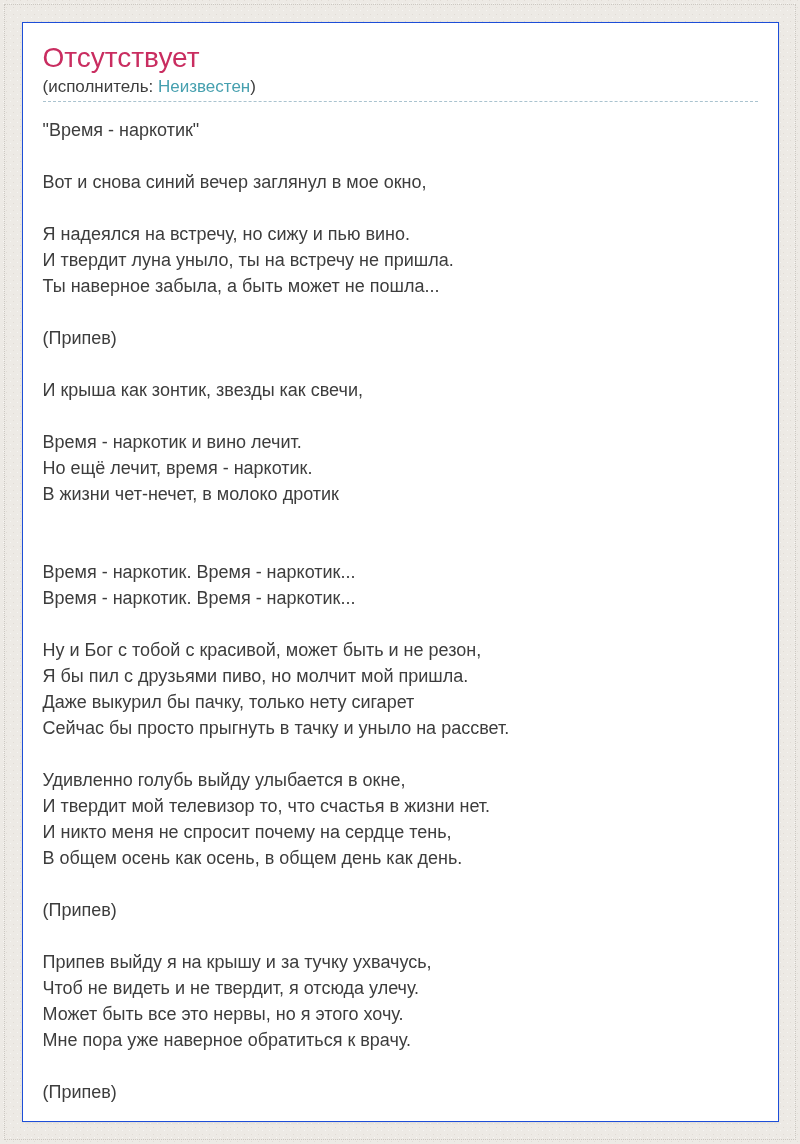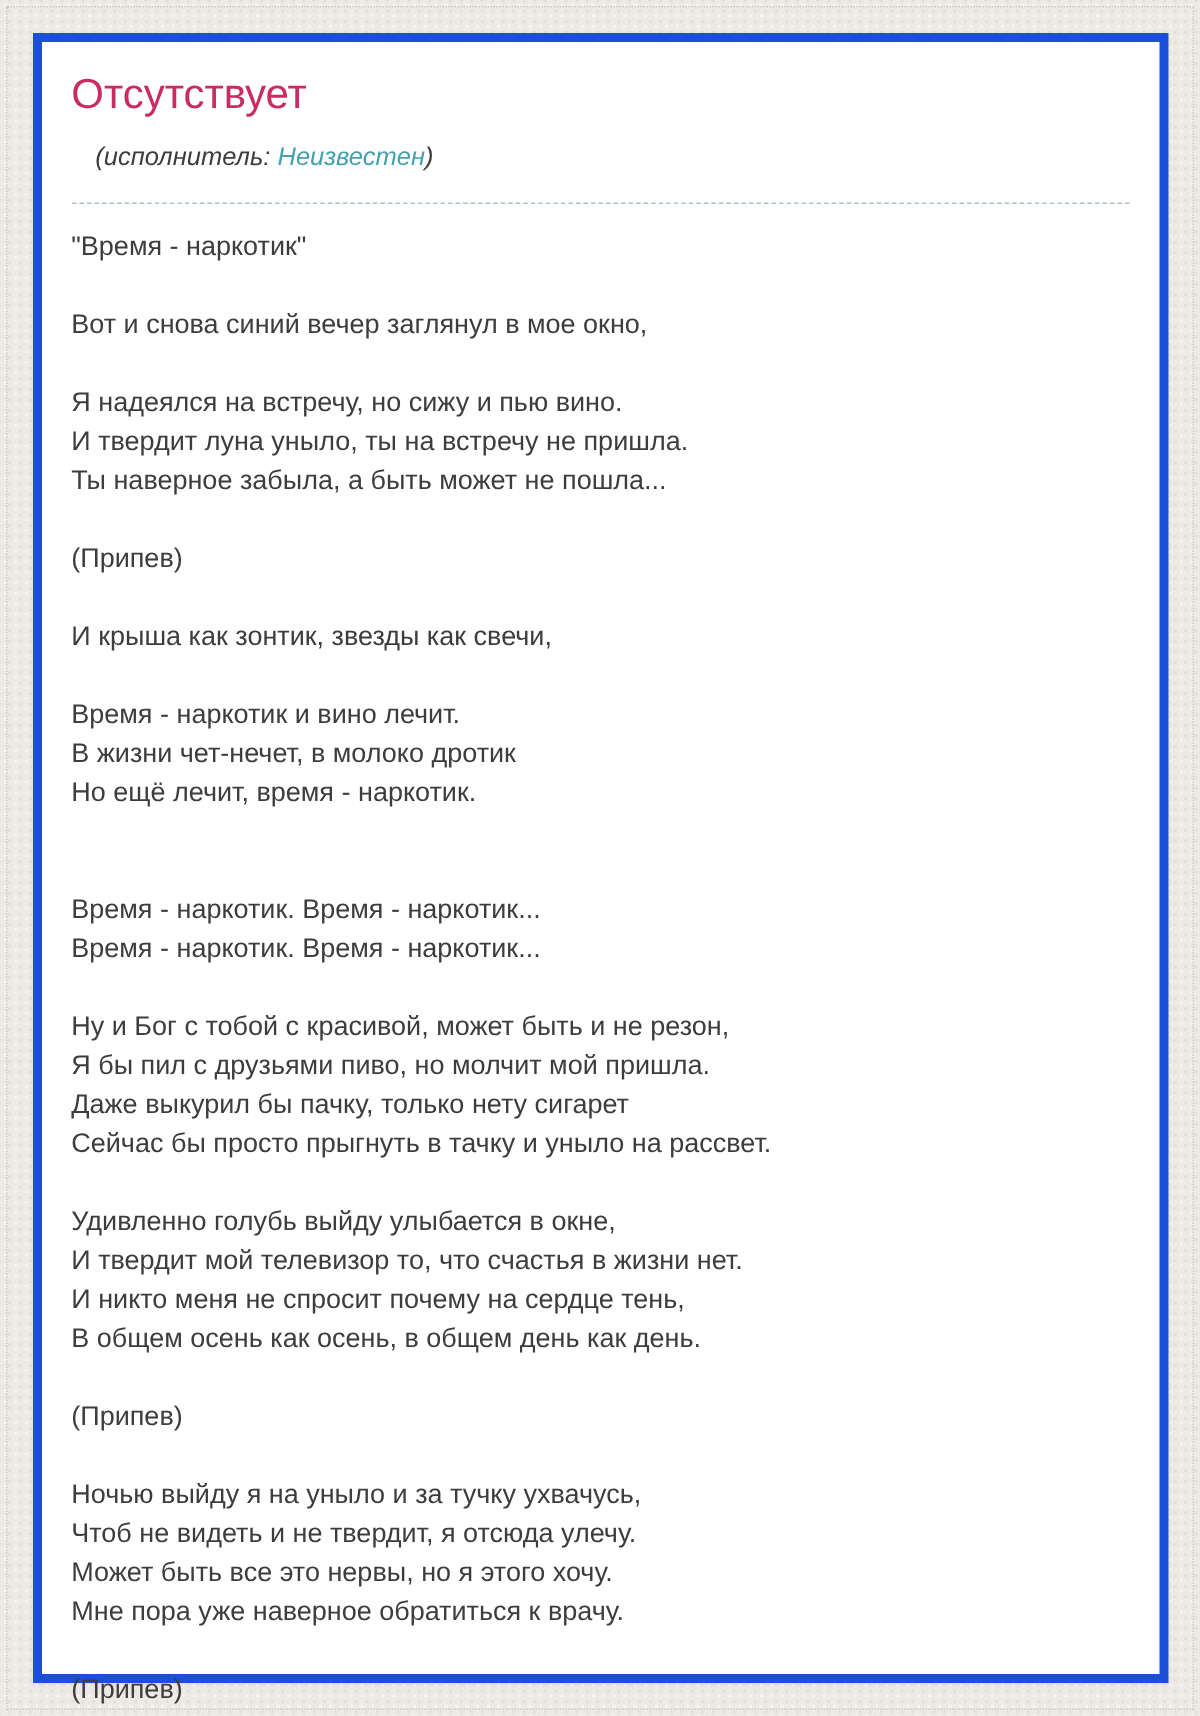--- a/index.html
+++ b/index.html
@@ -23,40 +23,39 @@
     top: 4px; left: 4px; right: 4px; bottom: 4px;
     border: 1px dotted #ccc8c2;
     pointer-events: none;
   }
   .card {
     box-sizing: border-box;
     width: 757px;
     height: 1100px;
     margin: 22px auto 0 auto;
     background: var(--card-background, #ffffff);
-    border: 6px solid #1d4ed8;
+    border: 1px solid #1d4ed8;
     box-shadow: 0 1px 3px rgba(0,0,0,0.07);
     padding: 18px 20px;
   }
   .header {
     border-bottom: 1px dashed var(--divider-dashed, #aac3cf);
     padding-bottom: 4px;
   }
   .track-title {
     margin: 2px 0 3px 0;
     font-size: 28px;
     font-weight: normal;
     color: var(--title, #c92d60);
     line-height: 1.1;
   }
   .artist-line {
-    margin: 16px;
+    margin: 0;
     font-size: 17px;
     color: var(--body-text, #3d3d3d);
-    font-style: italic;
   }
   .artist-link {
     color: var(--artist-link, #46a0af);
     text-decoration: none;
     cursor: pointer;
   }
   .lyrics {
     margin-top: 15px;
     font-size: 18px;
     line-height: 26px;
@@ -85,39 +84,39 @@
     <div class="ln"></div>
     <div class="ln">Я надеялся на встречу, но сижу и пью вино.</div>
     <div class="ln">И твердит луна уныло, ты на встречу не пришла.</div>
     <div class="ln">Ты наверное забыла, а быть может не пошла...</div>
     <div class="ln"></div>
     <div class="ln">(Припев)</div>
     <div class="ln"></div>
     <div class="ln">И крыша как зонтик, звезды как свечи,</div>
     <div class="ln"></div>
     <div class="ln">Время - наркотик и вино лечит.</div>
+    <div class="ln">Но ещё лечит, время - наркотик.</div>
     <div class="ln">В жизни чет-нечет, в молоко дротик</div>
-    <div class="ln">Но ещё лечит, время - наркотик.</div>
     <div class="ln"></div>
     <div class="ln"></div>
     <div class="ln">Время - наркотик. Время - наркотик...</div>
     <div class="ln">Время - наркотик. Время - наркотик...</div>
     <div class="ln"></div>
     <div class="ln">Ну и Бог с тобой с красивой, может быть и не резон,</div>
     <div class="ln">Я бы пил с друзьями пиво, но молчит мой пришла.</div>
     <div class="ln">Даже выкурил бы пачку, только нету сигарет</div>
     <div class="ln">Сейчас бы просто прыгнуть в тачку и уныло на рассвет.</div>
     <div class="ln"></div>
     <div class="ln">Удивленно голубь выйду улыбается в окне,</div>
     <div class="ln">И твердит мой телевизор то, что счастья в жизни нет.</div>
     <div class="ln">И никто меня не спросит почему на сердце тень,</div>
     <div class="ln">В общем осень как осень, в общем день как день.</div>
     <div class="ln"></div>
     <div class="ln">(Припев)</div>
     <div class="ln"></div>
-    <div class="ln">Ночью выйду я на уныло и за тучку ухвачусь,</div>
+    <div class="ln">Припев выйду я на крышу и за тучку ухвачусь,</div>
     <div class="ln">Чтоб не видеть и не твердит, я отсюда улечу.</div>
     <div class="ln">Может быть все это нервы, но я этого хочу.</div>
     <div class="ln">Мне пора уже наверное обратиться к врачу.</div>
     <div class="ln"></div>
     <div class="ln">(Припев)</div>
   </div>
 </div>
 
 </body></html>

